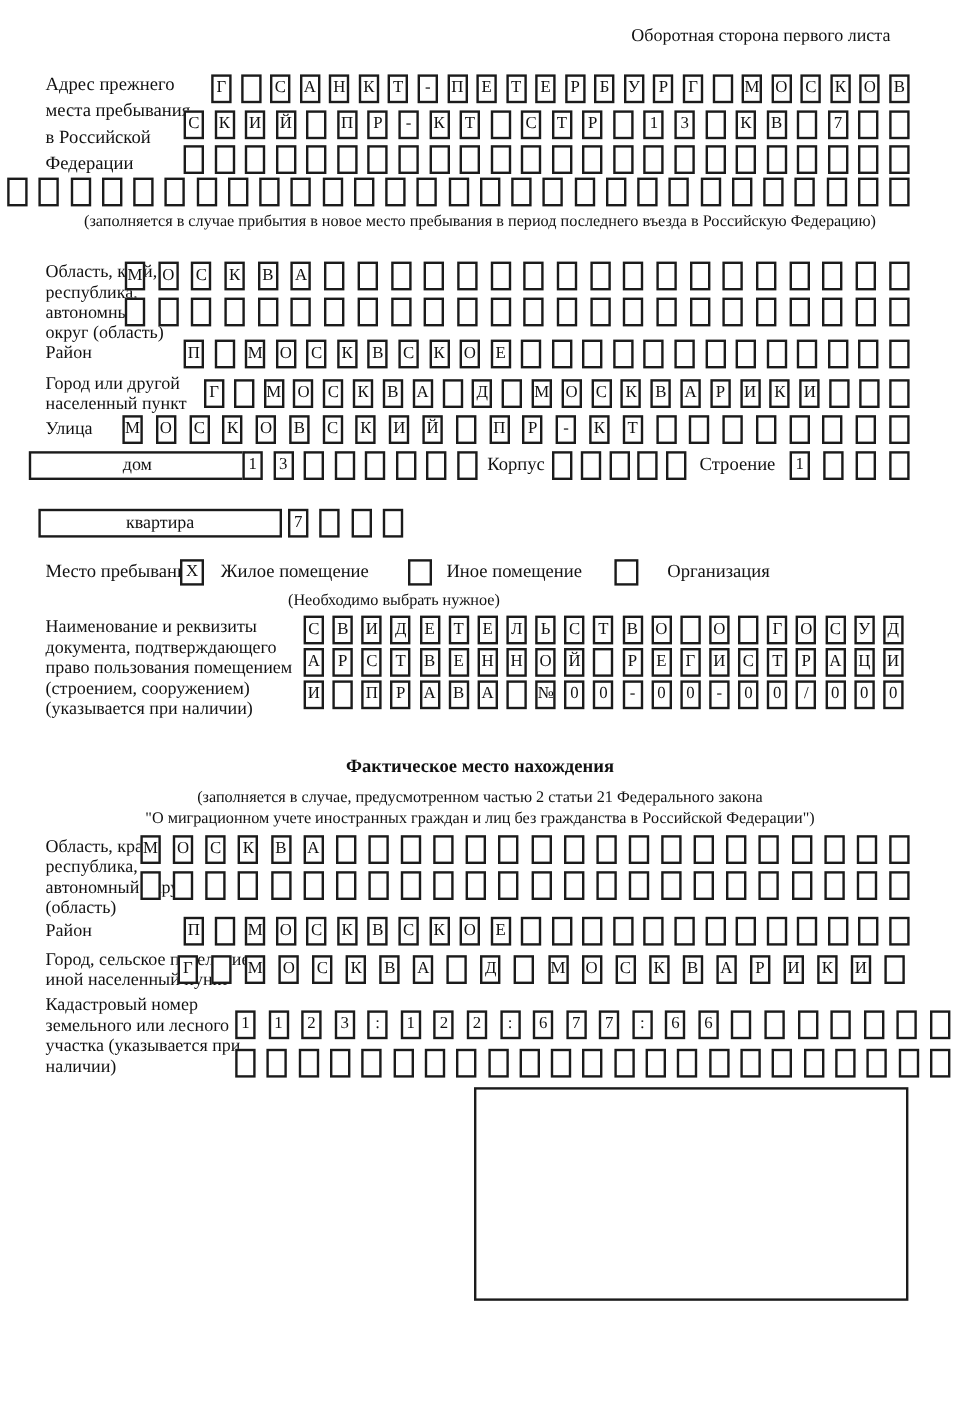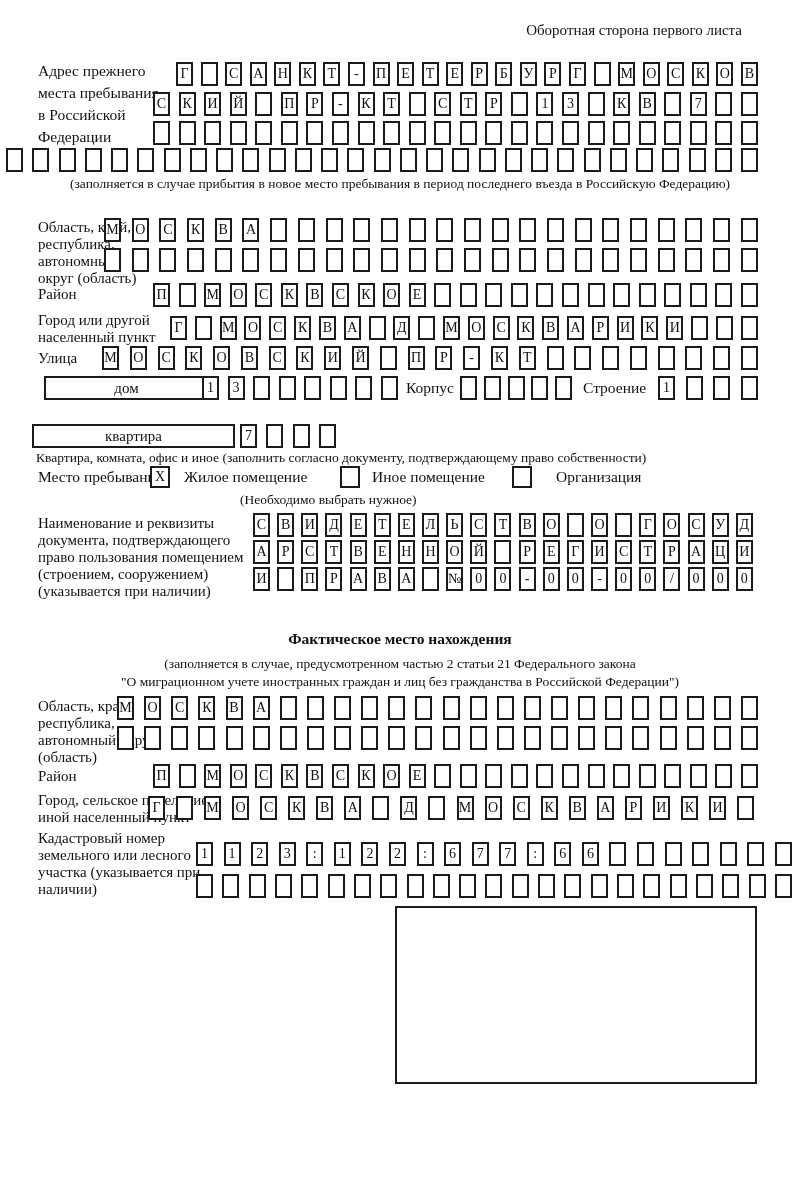--- a/index.html
+++ b/index.html
@@ -288,21 +288,21 @@
       <span class="cell"></span>
       <span class="cell"></span>
       <span class="cell"></span>
       <span class="cell"></span>
       <span class="cell"></span>
       <span class="cell"></span>
       <span class="cell"></span>
       <span class="cell"></span>
     </div>
 
-  <div class="abs wide-box" style="top:376px; left:44px; width:165px;">дом</div>
+  <div class="abs wide-box" style="top:376px; left:24px; width:181px;">дом</div>
   <div class="abs grid" style="top:376px; left:202px; width:196px;">
       <span class="cell">1</span>
       <span class="cell">3</span>
       <span class="cell"></span>
       <span class="cell"></span>
       <span class="cell"></span>
       <span class="cell"></span>
       <span class="cell"></span>
       <span class="cell"></span>
     </div>
@@ -322,21 +322,20 @@
       <span class="cell"></span>
     </div>
 
   <div class="abs wide-box" style="top:424px; left:32px; width:203px;">квартира</div>
   <div class="abs grid" style="top:424px; left:240px; width:96px;">
       <span class="cell">7</span>
       <span class="cell"></span>
       <span class="cell"></span>
       <span class="cell"></span>
     </div>
-  <div class="abs cap" style="top:450px; left:36px;">Квартира, комната, офис и иное (заполнить согласно документу, подтверждающему право собственности)</div>
 
   <div class="abs opt" style="top:468px; left:38px;">Место пребывания:</div>
   <span class="abs cbox" style="top:466px; left:150px;"><span>X</span></span>
   <div class="abs opt" style="top:468px; left:184px;">Жилое помещение</div>
   <span class="abs cbox" style="top:466px; left:340px;"><span></span></span>
   <div class="abs opt" style="top:468px; left:372px;">Иное помещение</div>
   <span class="abs cbox" style="top:466px; left:512px;"><span></span></span>
   <div class="abs opt" style="top:468px; left:556px;">Организация</div>
   <div class="abs cap" style="top:492px; left:240px;">(Необходимо выбрать нужное)</div>
 

